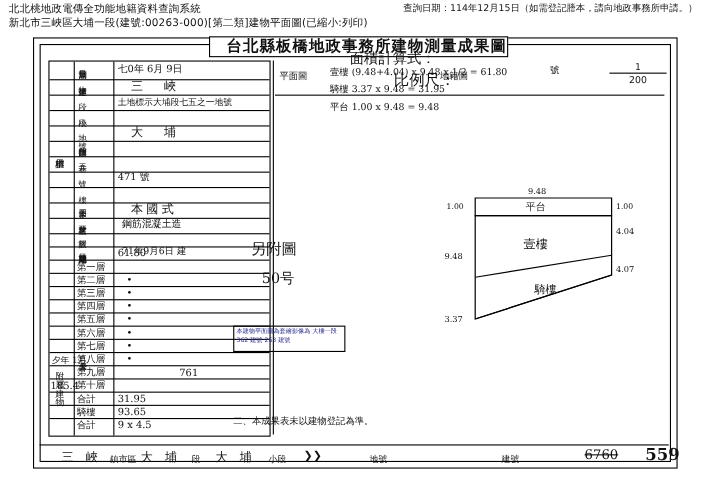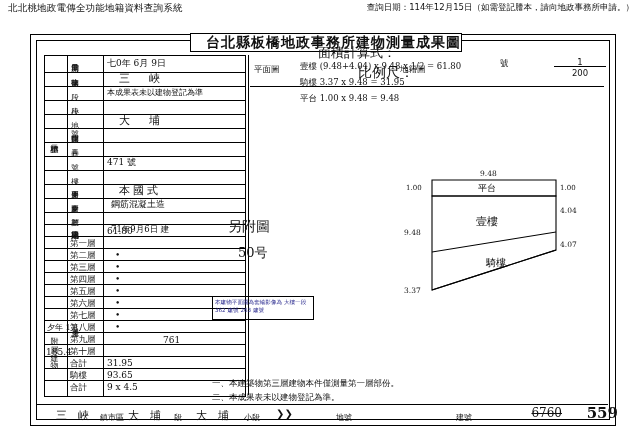--- a/index.html
+++ b/index.html
@@ -65,20 +65,21 @@
 
   svg{position:absolute;left:0;top:0;overflow:visible;}
 </style>
 </head>
 <body>
 
 <div class="page">
 
   <div class="hdr">
     <div class="l1">北北桃地政電傳全功能地籍資料查詢系統</div>
+    <div class="l2">新北市三峽區大埔一段(建號:00263-000)[第二類]建物平面圖(已縮小:列印)</div>
     <div class="r1">查詢日期：114年12月15日（如需登記謄本，請向地政事務所申請。）</div>
   </div>
 
   <div class="frame"></div>
   <div class="inner"></div>
 
   <div class="title">台北縣板橋地政事務所建物測量成果圖</div>
 
   <div class="ltable">
     <div class="lt-col-a"></div>
@@ -136,21 +137,21 @@
     <div class="cell" style="left:25px;top:255px">第七層</div>
     <div class="cell" style="left:25px;top:267px">第八層</div>
     <div class="cell" style="left:25px;top:279px">第九層</div>
     <div class="cell" style="left:25px;top:291px">第十層</div>
     <div class="cell" style="left:25px;top:303px">合計</div>
     <div class="cell" style="left:25px;top:315px">騎樓</div>
     <div class="cell" style="left:25px;top:327px">合計</div>
 
     <div class="cell hw" style="left:62px;top:3px;font-size:9px">七0年 6月 9日</div>
     <div class="cell hw" style="left:74px;top:17px;font-size:11px;letter-spacing:4px">三　峽</div>
-    <div class="cell hw" style="left:62px;top:33px;font-size:8px">本成果表未以建物登記為準</div>
+    <div class="cell hw" style="left:62px;top:33px;font-size:8px">土地標示大埔段七五之一地號</div>
     <div class="cell hw" style="left:74px;top:59px;font-size:11px;letter-spacing:4px">大　埔</div>
     <div class="cell hw" style="left:62px;top:102px;font-size:9px">471 號</div>
     <div class="cell hw" style="left:74px;top:129px;font-size:11px;letter-spacing:3px">本國式</div>
     <div class="cell hw" style="left:66px;top:144px;font-size:9px">鋼筋混凝土造</div>
     <div class="cell hw" style="left:66px;top:169px;font-size:8.5px">71年9月6日 建</div>
     <div class="cell hw" style="left:62px;top:171px;font-size:9px">61.80</div>
     <div class="cell hw" style="left:70px;top:195px;font-size:9px">•</div>
     <div class="cell hw" style="left:70px;top:207px;font-size:9px">•</div>
     <div class="cell hw" style="left:70px;top:219px;font-size:9px">•</div>
     <div class="cell hw" style="left:70px;top:231px;font-size:9px">•</div>
@@ -212,21 +213,20 @@
 
   <div style="position:absolute;left:480px;top:169px;font-size:7.5px" class="hw">9.48</div>
   <div style="position:absolute;left:406px;top:184px;font-size:7px" class="hw">1.00</div>
   <div style="position:absolute;left:560px;top:184px;font-size:7px" class="hw">1.00</div>
   <div style="position:absolute;left:404px;top:228px;font-size:7.5px" class="hw">9.48</div>
   <div style="position:absolute;left:560px;top:206px;font-size:7.5px" class="hw">4.04</div>
   <div style="position:absolute;left:560px;top:240px;font-size:7.5px" class="hw">4.07</div>
   <div style="position:absolute;left:404px;top:286px;font-size:7.5px" class="hw">3.37</div>
 
   <div class="notes">
-    <div>一、本建築物第三層建物本件僅測量第一層部份。</div>
     <div>二、本成果表未以建物登記為準。</div>
   </div>
 
   <div class="fline"></div>
   <div class="footer">
     <span class="f hw" style="left:20px">三　峽</span>
     <span class="f" style="left:64px;top:4px;font-size:8px">鎮市區</span>
     <span class="f hw" style="left:92px">大　埔</span>
     <span class="f" style="left:138px;top:4px;font-size:8px">段</span>
     <span class="f hw" style="left:160px">大　埔</span>

